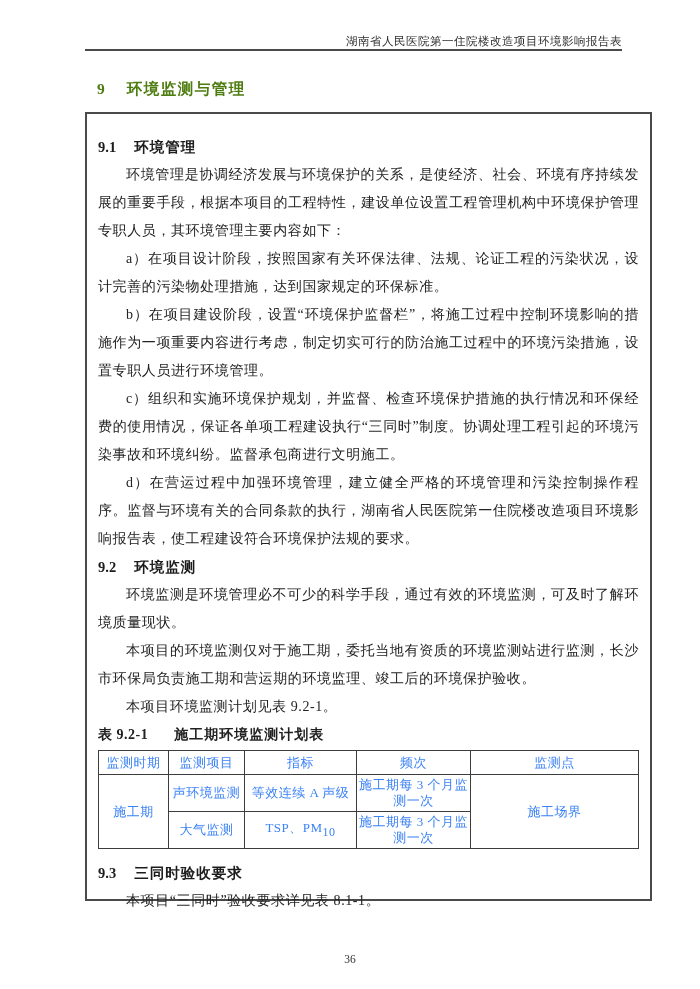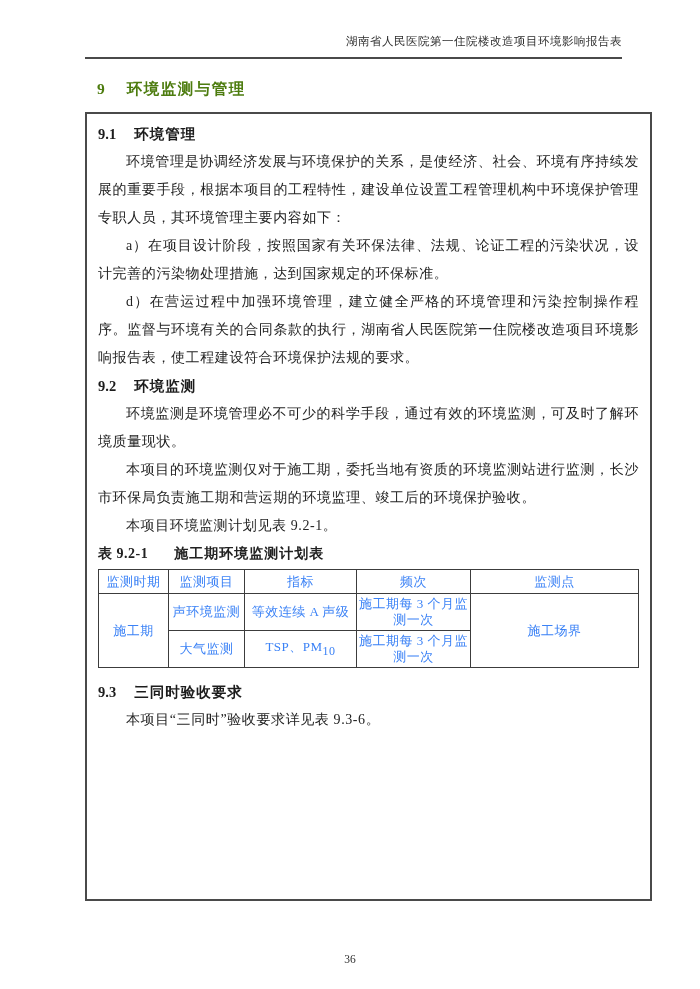--- a/index.html
+++ b/index.html
@@ -9,30 +9,30 @@
     font-family:"Liberation Serif","DejaVu Serif",serif;
     color:#212121;
   }
   .page {
     position:relative; width:700px; height:989px;
     background:#ffffff; overflow:hidden;
   }
   .doc-header {
     position:absolute; left:85px; top:34px; width:537px;
     text-align:right; font-size:11.5px; letter-spacing:0.5px;
-    color:#2e2e2e; padding-bottom:8px; border-bottom:2px solid #4a4a4a;
+    color:#2e2e2e; border-bottom:2px solid #4a4a4a;
   }
   .chapter-heading {
     position:absolute; left:97px; top:79px;
     font-size:15.5px; font-weight:bold; letter-spacing:1.5px; color:#4d7c0f;
   }
   .chapter-heading .num { margin-right:22px; letter-spacing:0; }
   .content-box {
     position:absolute; left:85px; top:112px; width:567px; height:789px;
-    border:2px solid #4a4a4a; padding:6px 11px 0 11px; background:#fff;
+    border:2px solid #4a4a4a; padding:19px 11px 0 11px; background:#fff;
   }
   .sub-heading {
     font-size:14.5px; font-weight:bold; line-height:28px;
     letter-spacing:1px; color:#1c1c1c;
   }
   .sub-heading .num { margin-right:18px; letter-spacing:0; }
   .sub-heading.gap-top { margin-top:10px; }
   p.body-para {
     font-size:14px; line-height:28px; text-indent:2em;
     text-align:justify; letter-spacing:0.6px; color:#232323;
@@ -71,20 +71,22 @@
     <span class="num">9</span><span>环境监测与管理</span>
   </div>
 
   <div class="content-box">
 
     <div class="sub-heading">
       <span class="num">9.1</span><span>环境管理</span>
     </div>
     <p class="body-para">环境管理是协调经济发展与环境保护的关系，是使经济、社会、环境有序持续发展的重要手段，根据本项目的工程特性，建设单位设置工程管理机构中环境保护管理专职人员，其环境管理主要内容如下：</p>
     <p class="body-para">a）在项目设计阶段，按照国家有关环保法律、法规、论证工程的污染状况，设计完善的污染物处理措施，达到国家规定的环保标准。</p>
+    <p class="body-para">b）在项目建设阶段，设置“环境保护监督栏”，将施工过程中控制环境影响的措施作为一项重要内容进行考虑，制定切实可行的防治施工过程中的环境污染措施，设置专职人员进行环境管理。</p>
+    <p class="body-para">c）组织和实施环境保护规划，并监督、检查环境保护措施的执行情况和环保经费的使用情况，保证各单项工程建设执行“三同时”制度。协调处理工程引起的环境污染事故和环境纠纷。监督承包商进行文明施工。</p>
     <p class="body-para">d）在营运过程中加强环境管理，建立健全严格的环境管理和污染控制操作程序。监督与环境有关的合同条款的执行，湖南省人民医院第一住院楼改造项目环境影响报告表，使工程建设符合环境保护法规的要求。</p>
 
     <div class="sub-heading">
       <span class="num">9.2</span><span>环境监测</span>
     </div>
     <p class="body-para">环境监测是环境管理必不可少的科学手段，通过有效的环境监测，可及时了解环境质量现状。</p>
     <p class="body-para">本项目的环境监测仅对于施工期，委托当地有资质的环境监测站进行监测，长沙市环保局负责施工期和营运期的环境监理、竣工后的环境保护验收。</p>
     <p class="body-para">本项目环境监测计划见表 9.2-1。</p>
 
     <div class="table-caption">
@@ -120,21 +122,21 @@
           <td>大气监测</td>
           <td><span>TSP、PM</span><sub>10</sub></td>
           <td>施工期每 3 个月监测一次</td>
         </tr>
       </tbody>
     </table>
 
     <div class="sub-heading gap-top">
       <span class="num">9.3</span><span>三同时验收要求</span>
     </div>
-    <p class="body-para">本项目“三同时”验收要求详见表 9.3-6。</p>
+    <p class="body-para">本项目“三同时”验收要求详见表 8.1-1。</p>
 
   </div>
 
   <div class="page-footer">
     <span>36</span>
   </div>
 
 </div>
 
 </body></html>

